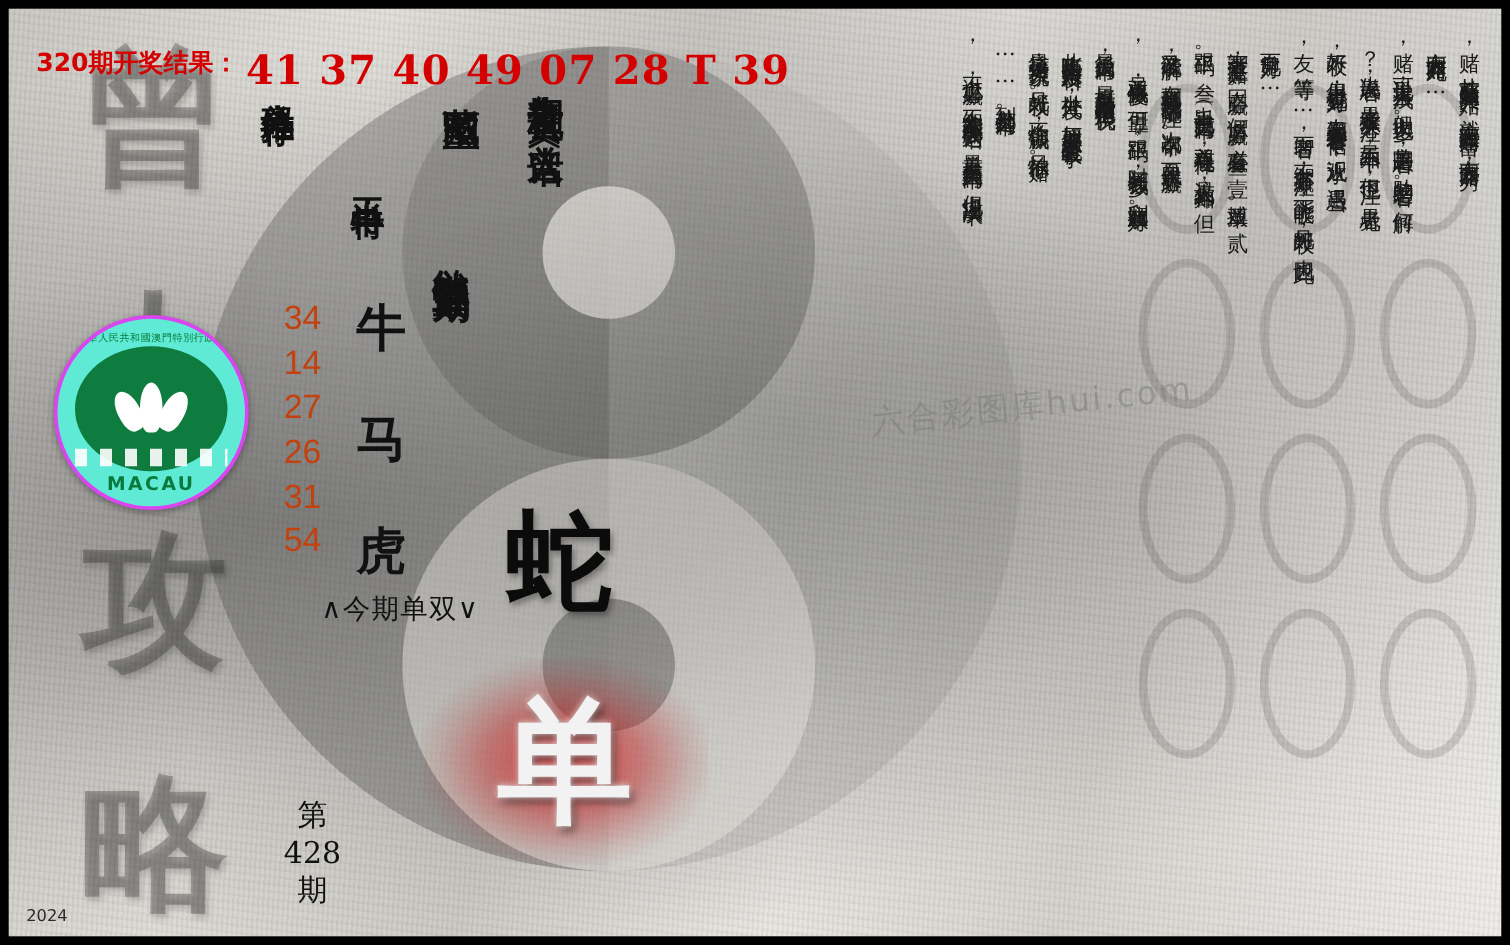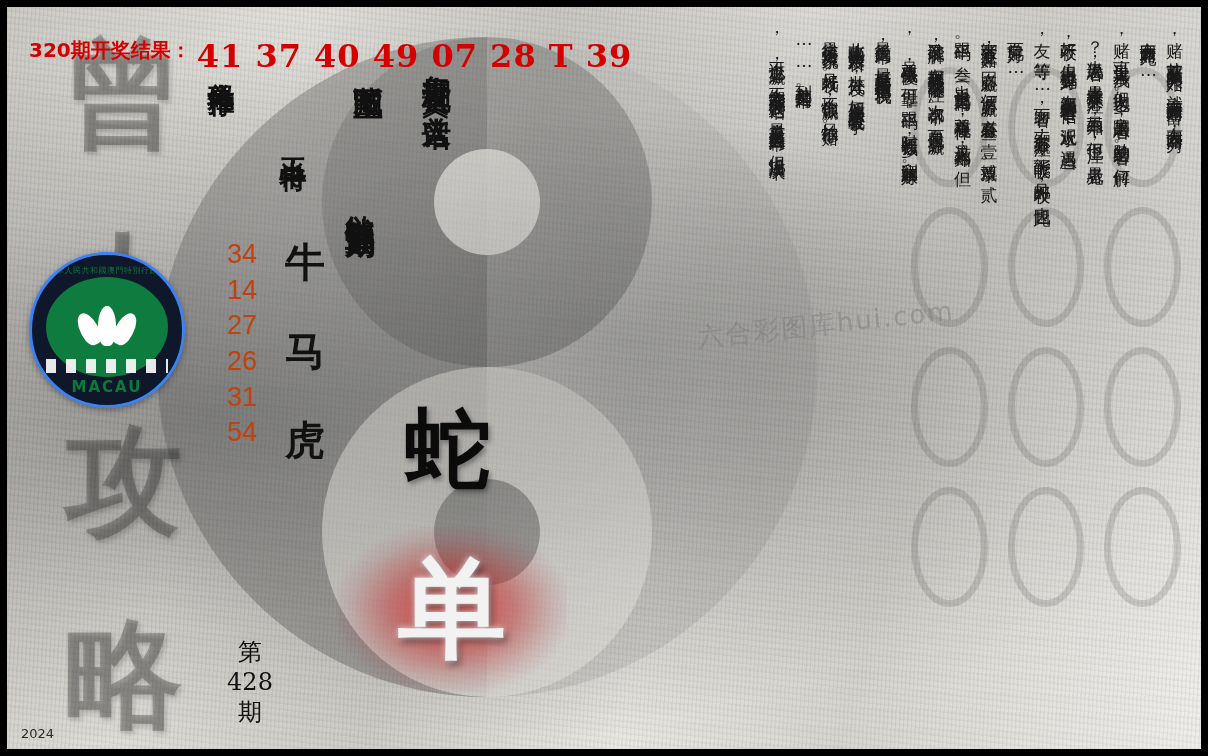--- a/index.html
+++ b/index.html
@@ -148,27 +148,27 @@
   .result-nums {
     color: #d40000;
     font-size: 32px;
     font-weight: bold;
     font-family: "DejaVu Serif", "Liberation Serif", serif;
     letter-spacing: 1px;
   }
   
   .emblem {
     position: absolute;
-    left: 22px;
+    left: 36px;
     top: 245px;
     width: 150px;
     height: 150px;
     border-radius: 50%;
-    background: #0f172a;
-    border: 3px solid #3b82f6;
+    background: #5eead4;
+    border: 3px solid #d946ef;
     box-shadow: 0 2px 6px rgba(0,0,0,0.35);
     z-index: 25;
     overflow: hidden;
   }
   .emblem .ring-text-top,
   .emblem .ring-text-bottom {
     position: absolute;
     left: 0;
     width: 100%;
     text-align: center;
@@ -462,20 +462,21 @@
   <div class="col-zhongte">
     <div class="vtext t">三肖中特：</div>
   </div>
 
   <div class="animals">
     <div>牛</div>
     <div>马</div>
     <div>虎</div>
   </div>
 
+  <div class="danshuang">∧今期单双∨</div>
 
   <div class="bottom-period">
     <div>第</div>
     <div>428</div>
     <div>期</div>
   </div>
 
   <div class="col-cangbao vtext">藏宝图》</div>
   <div class="col-qianzhi vtext">欲钱直奔壹贰期</div>
   <div class="col-xuanji vtext">每期壹玄机：曾人话《</div>

